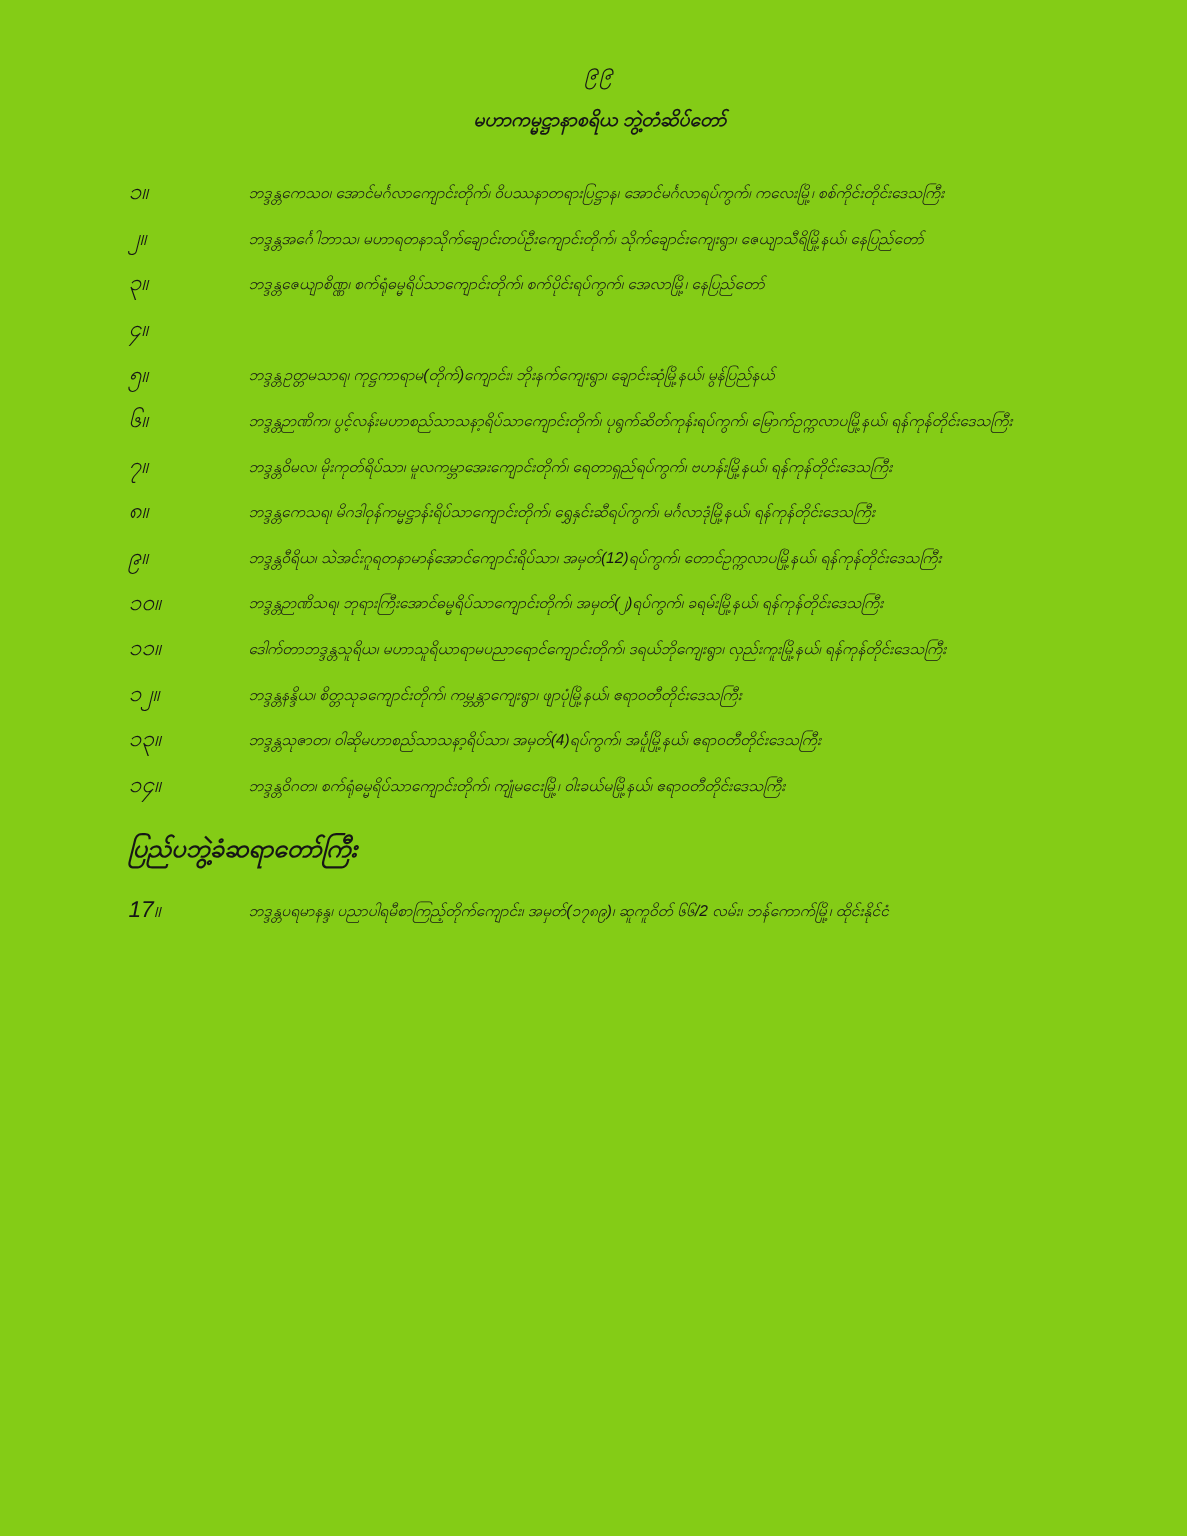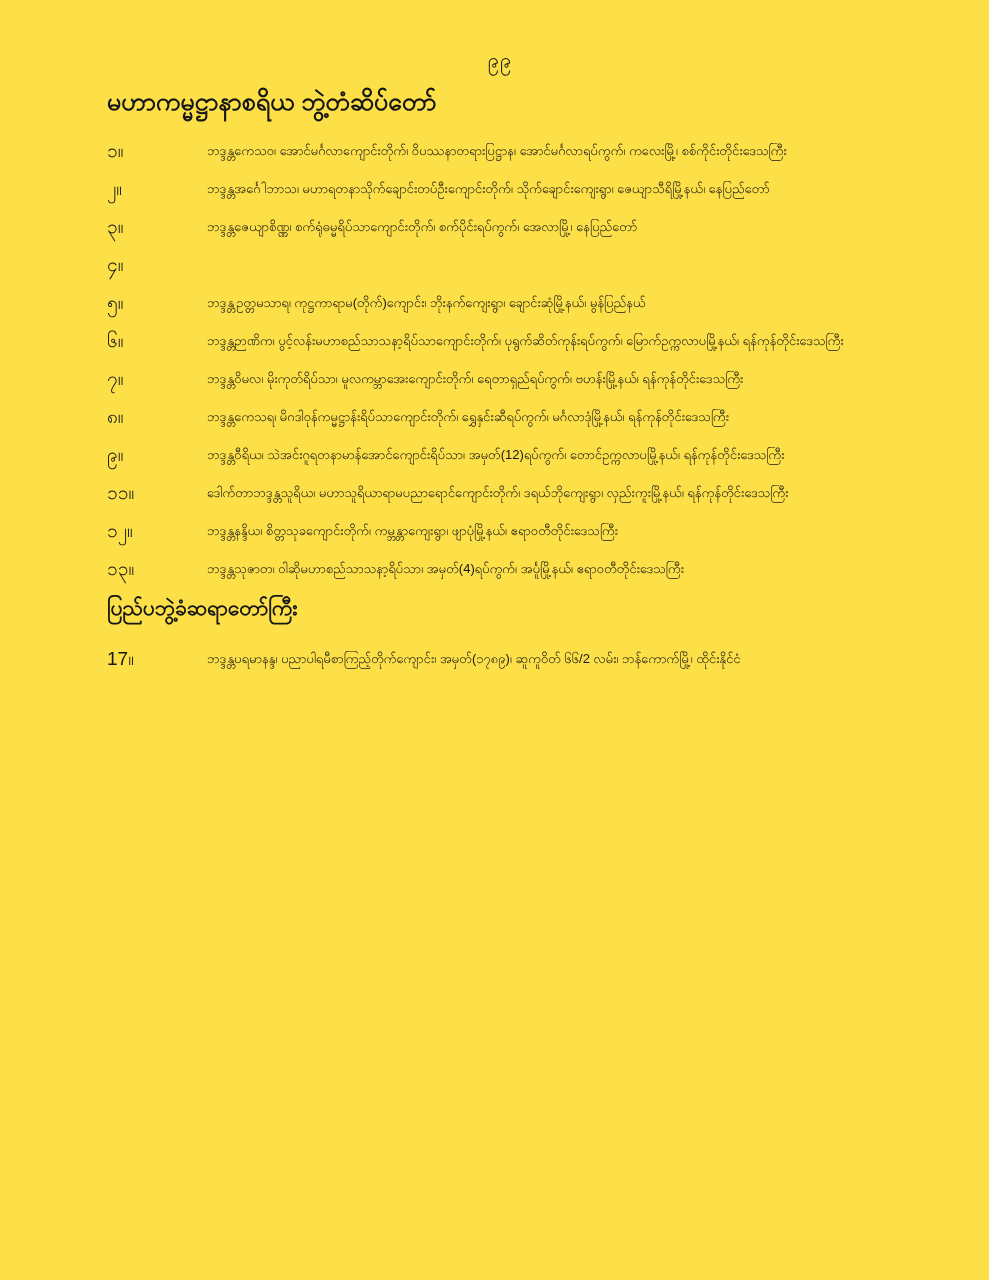--- a/index.html
+++ b/index.html
@@ -6,37 +6,39 @@
     margin: 0;
     padding: 0;
     background: #ffffff;
     font-family: "Liberation Sans", "DejaVu Sans", sans-serif;
     color: #161616;
   }
   .page {
     position: relative;
     width: 989px;
     height: 1280px;
-    background: #fde047;
+    background: #84cc16;
     box-sizing: border-box;
     padding: 46px 96px 40px 107px;
     overflow: hidden;
+    font-style: italic;
   }
   .page-number {
     text-align: center;
     font-size: 20px;
     line-height: 28px;
     margin-bottom: 10px;
     letter-spacing: 1px;
   }
   .doc-title {
-    font-size: 25px;
+    text-align: center;
+    font-size: 16px;
     font-weight: bold;
     line-height: 34px;
-    margin-bottom: 14px;
+    margin-bottom: 24px;
   }
   .item-list { }
   .item-row {
     display: flex;
     align-items: flex-start;
   }
   .item-num {
     flex: 0 0 100px;
     font-size: 19px;
     line-height: 38px;
@@ -45,20 +47,21 @@
   .item-text {
     flex: 1 1 auto;
     font-size: 13px;
     line-height: 38px;
     text-align: justify;
   }
   .section-heading {
     font-size: 21px;
     font-weight: bold;
     line-height: 40px;
+    margin-top: 14px;
     margin-bottom: 12px;
   }
 </style>
 </head>
 <body>
 
 <div class="page">
 
   <div class="page-number">၉၉</div>
 
@@ -94,30 +97,38 @@
     </div>
     <div class="item-row">
       <div class="item-num">၈။</div>
       <div class="item-text">ဘဒ္ဒန္တကေသရ၊ မိဂဒါဝုန်ကမ္မဋ္ဌာန်းရိပ်သာကျောင်းတိုက်၊ ရွှေနှင်းဆီရပ်ကွက်၊ မင်္ဂလာဒုံမြို့နယ်၊ ရန်ကုန်တိုင်းဒေသကြီး</div>
     </div>
     <div class="item-row">
       <div class="item-num">၉။</div>
       <div class="item-text">ဘဒ္ဒန္တဝီရိယ၊ သဲအင်းဂူရတနာမာန်အောင်ကျောင်းရိပ်သာ၊ အမှတ်(12)ရပ်ကွက်၊ တောင်ဥက္ကလာပမြို့နယ်၊ ရန်ကုန်တိုင်းဒေသကြီး</div>
     </div>
     <div class="item-row">
+      <div class="item-num">၁၀။</div>
+      <div class="item-text">ဘဒ္ဒန္တဉာဏိသရ၊ ဘုရားကြီးအောင်ဓမ္မရိပ်သာကျောင်းတိုက်၊ အမှတ်(၂)ရပ်ကွက်၊ ခရမ်းမြို့နယ်၊ ရန်ကုန်တိုင်းဒေသကြီး</div>
+    </div>
+    <div class="item-row">
       <div class="item-num">၁၁။</div>
       <div class="item-text">ဒေါက်တာဘဒ္ဒန္တသူရိယ၊ မဟာသူရိယာရာမပညာရောင်ကျောင်းတိုက်၊ ဒရယ်ဘိုကျေးရွာ၊ လှည်းကူးမြို့နယ်၊ ရန်ကုန်တိုင်းဒေသကြီး</div>
     </div>
     <div class="item-row">
       <div class="item-num">၁၂။</div>
       <div class="item-text">ဘဒ္ဒန္တနန္ဒိယ၊ စိတ္တသုခကျောင်းတိုက်၊ ကမ္ဘန္တာကျေးရွာ၊ ဖျာပုံမြို့နယ်၊ ဧရာဝတီတိုင်းဒေသကြီး</div>
     </div>
     <div class="item-row">
       <div class="item-num">၁၃။</div>
       <div class="item-text">ဘဒ္ဒန္တသုဇာတ၊ ဝါဆိုမဟာစည်သာသနာ့ရိပ်သာ၊ အမှတ်(4)ရပ်ကွက်၊ အင်္ပူမြို့နယ်၊ ဧရာဝတီတိုင်းဒေသကြီး</div>
+    </div>
+    <div class="item-row">
+      <div class="item-num">၁၄။</div>
+      <div class="item-text">ဘဒ္ဒန္တဝိဂတ၊ စက်ရုံဓမ္မရိပ်သာကျောင်းတိုက်၊ ကျုံမငေးမြို့၊ ဝါးခယ်မမြို့နယ်၊ ဧရာဝတီတိုင်းဒေသကြီး</div>
     </div>
   </div>
 
   <div class="section-heading">ပြည်ပဘွဲ့ခံဆရာတော်ကြီး</div>
 
   <div class="item-list">
     <div class="item-row">
       <div class="item-num">17။</div>
       <div class="item-text">ဘဒ္ဒန္တပရမာနန္ဒ၊ ပညာပါရမီစာကြည့်တိုက်ကျောင်း၊ အမှတ်(၁၇၈၉)၊ ဆူကူဝိတ် ၆၆/2 လမ်း၊ ဘန်ကောက်မြို့၊ ထိုင်းနိုင်ငံ</div>
     </div>

